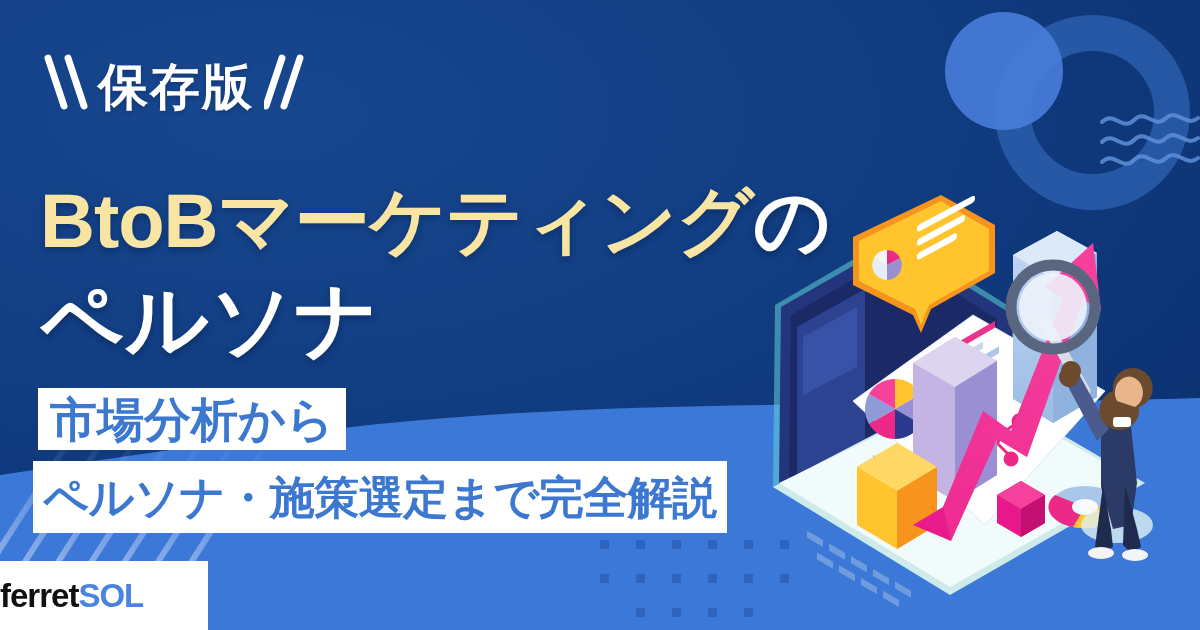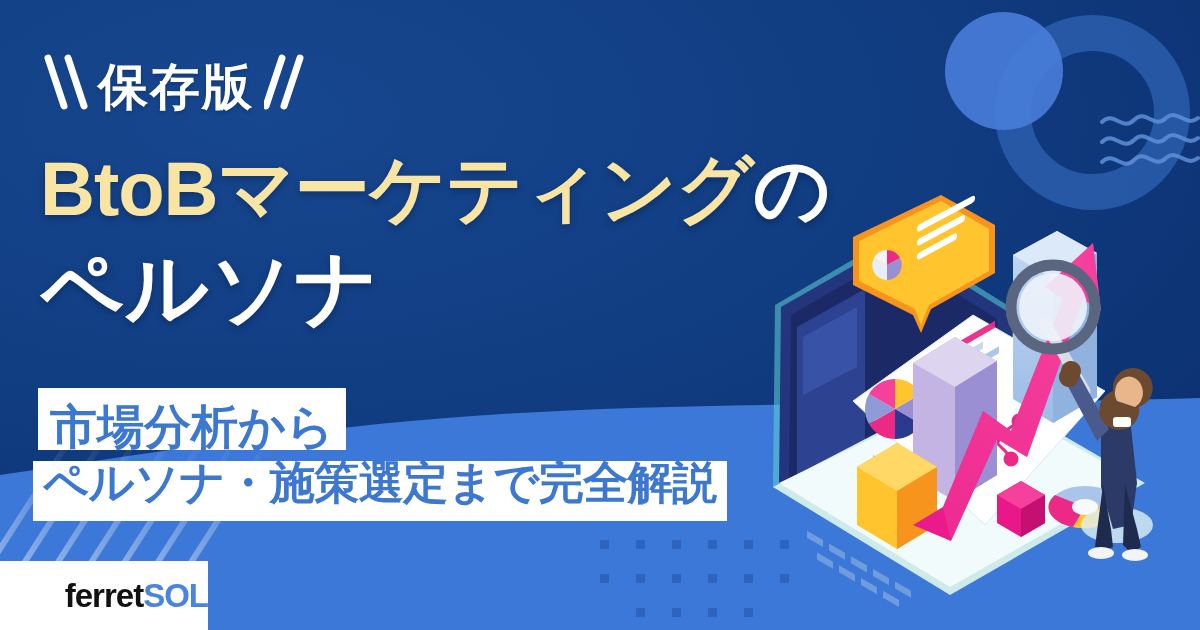--- a/index.html
+++ b/index.html
@@ -55,45 +55,45 @@
     color:#ffffff;
     font-size:50px;
     font-weight:900;
     letter-spacing:2px;
     line-height:1;
     text-shadow:0 2px 4px rgba(0,0,0,.22);
   }
 
   
   .title-wrap { position:absolute; left:40px; top:148px; width:880px; }
-  .title-line { line-height:1.08; white-space:nowrap; }
+  .title-line { line-height:1.08; white-space:nowrap;margin-top:32px; }
   .t1 { font-size:76px; font-weight:900; letter-spacing:-1px; }
   .t1 .hl { color:#f8e5a4; }
   .t1 .wh { color:#ffffff; }
   .t2 {
     font-size:82px; font-weight:900; color:#ffffff;
     letter-spacing:1px; margin-top:14px;
   }
   .title-line { text-shadow:0 3px 7px rgba(2,16,46,.35); }
 
   
-  .sub { position:absolute; background:#ffffff; display:flex; align-items:flex-end; }
+  .sub { position:absolute; background:#ffffff; display:flex; align-items:center; }
   .sub span {
     color:#3d78d0; font-weight:900; line-height:1; white-space:nowrap;
   }
   .sub1 { left:38px; top:388px; height:62px; padding:0 12px; }
   .sub1 span { font-size:47px; letter-spacing:0px; }
-  .sub2 { left:33px; top:461px; height:60px; padding:16px 10px; }
+  .sub2 { left:33px; top:461px; height:72px; padding:16px 10px; }
   .sub2 span { font-size:45px; letter-spacing:-0.5px; }
 
   
   .logo-plate {
     position:absolute; left:0; top:561px;
     width:208px; height:69px; background:#ffffff;
-    display:flex; align-items:center; justify-content:flex-end;
+    display:flex; align-items:center; justify-content:flex-start;
   }
   .logo-text { font-size:33px; font-weight:900; letter-spacing:-1px; line-height:1; }
   .logo-text .f { color:#111111; }
   .logo-text .s { color:#4a83e0; }
 
   
   .illus { position:absolute; left:745px; top:195px; width:460px; height:420px; }
 </style>
 </head>
 <body>

